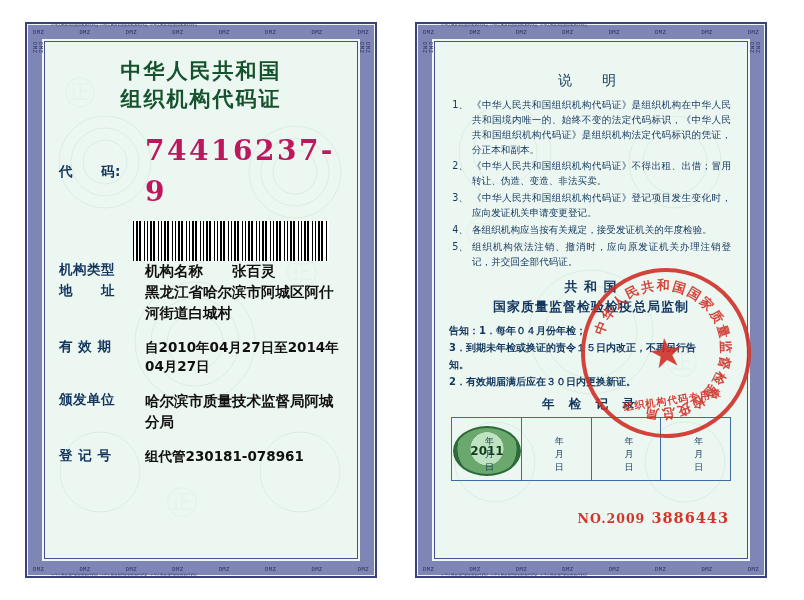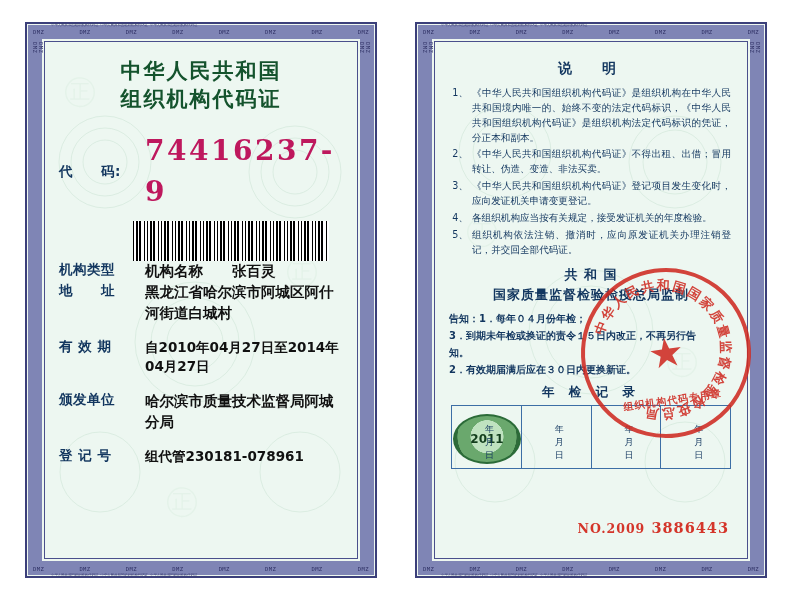--- a/index.html
+++ b/index.html
@@ -110,22 +110,22 @@
       repeating-linear-gradient(90deg,
         #000 0 1px, #fff 1px 3px, #000 3px 5px, #fff 5px 6px,
         #000 6px 8px, #fff 8px 11px, #000 11px 12px, #fff 12px 14px);
   }
   .sect{margin-top:14px;}
   .sect2{margin-top:0;}
   .valbig{font-size:14.5px;}
 
   
   .r-title{
-    text-align:center;color:#12365f;font-weight:bold;font-size:14px;
-    letter-spacing:8px;margin-top:16px;
+    text-align:center;color:#12365f;font-weight:normal;font-size:14px;
+    letter-spacing:8px;margin-top:28px;
   }
   .notes{
     margin:8px 14px 0 14px;font-size:9.6px;line-height:1.55;
     color:#12365f;text-align:justify;
   }
   .note{display:flex;margin-bottom:2px;}
   .note-n{flex:0 0 17px;text-align:right;padding-right:4px;}
   .note-t{flex:1;}
 
   .issuer{
@@ -154,21 +154,21 @@
   .at-cell .ymd{position:absolute;bottom:6px;letter-spacing:6px;margin-left:33px;}
   .seal-stamp{
     position:absolute;left:1px;bottom:4px;width:64px;height:46px;
     border-radius:50%;
     background:radial-gradient(circle at 50% 45%,#bfe2c0 0 40%,#6aa86d 41% 72%,#2f6b3a 73% 100%);
     border:2px solid #2b6b38;
     display:flex;align-items:center;justify-content:center;
     font-size:12px;color:#123d1c;font-weight:bold;
   }
   .serial{
-    position:absolute;right:16px;bottom:20px;color:#d4352a;
+    position:absolute;right:16px;bottom:30px;color:#d4352a;
     font-size:14.5px;font-weight:bold;letter-spacing:1px;
     font-family:"DejaVu Serif","Liberation Serif",serif;
   }
   .serial .no{font-size:12.5px;}
 
   
   .seal{
     position:absolute;left:166px;top:246px;width:162px;height:162px;
     border:4px solid #cf2b22;border-radius:50%;
     color:#cf2b22;opacity:.88;

